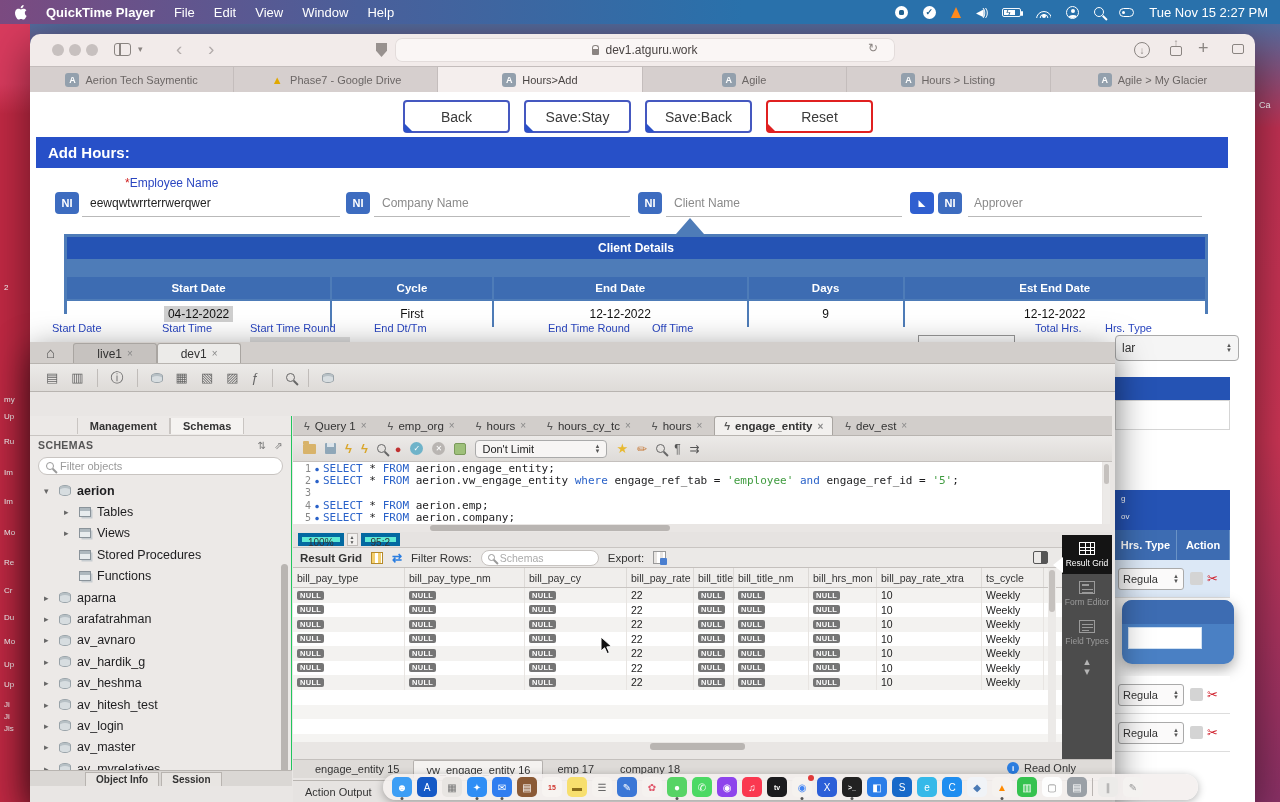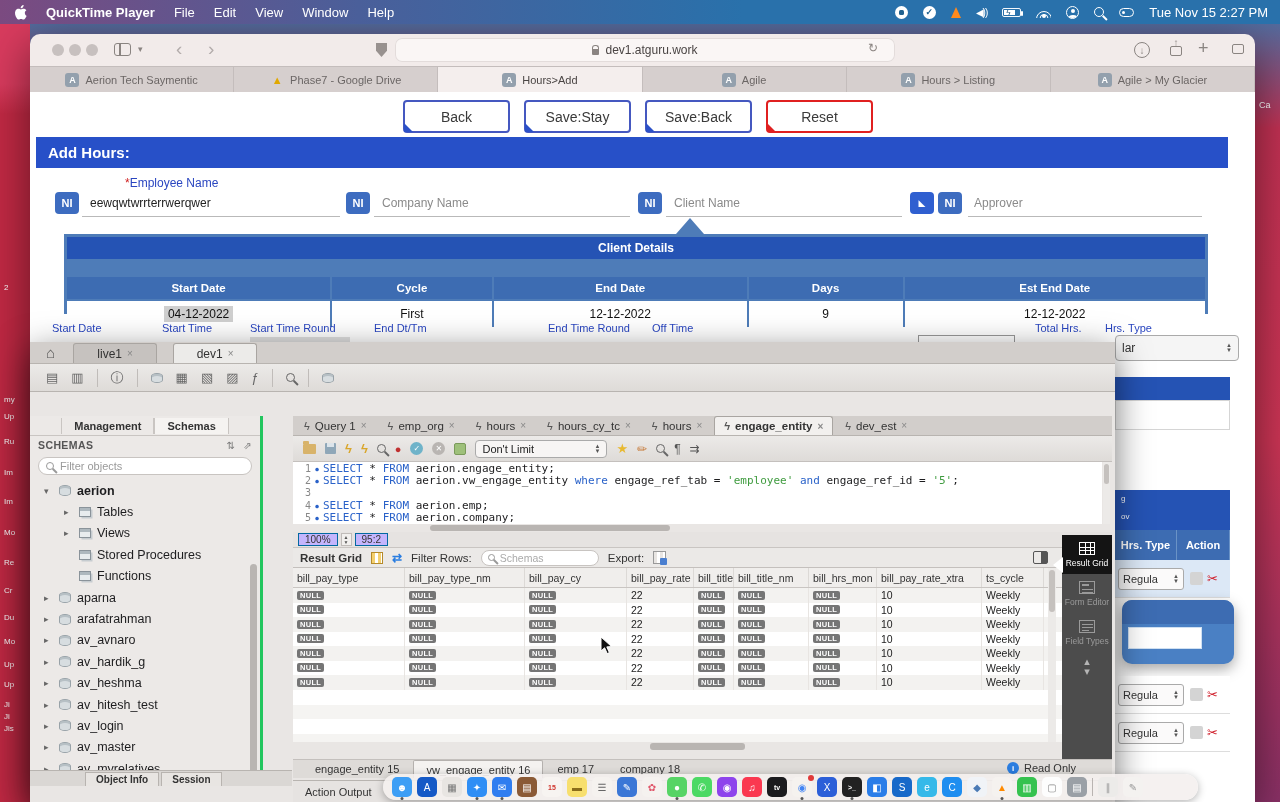--- a/index.html
+++ b/index.html
@@ -120,21 +120,21 @@
   .home{color:#555;font-size:15px;margin-right:14px;line-height:20px;}
   .wtab{width:84px;height:20px;display:flex;align-items:center;justify-content:center;gap:5px;font-size:12px;color:#333;background:#c6c2bf;border:1px solid #a9a5a1;border-bottom:none;border-radius:3px 3px 0 0;}
   .wtab.active{background:#ecebe9;}
   .wtab .x{color:#888;font-size:10px;}
   .wb-toolbar{height:28px;background:linear-gradient(#eceae8,#dedbd8);border-bottom:1px solid #b8b4b0;display:flex;align-items:center;gap:13px;padding-left:16px;color:#666;}
   .ti{font-size:13px;}
   .cyl{width:12px;height:10px;border-radius:6px/3px;background:#d7dde0;border:1px solid #98a2a8;box-shadow:inset 0 3px 0 -1px #b7c0c5;display:inline-block;}
   .wb-toolbar .mag,.etb .mag{color:#666;width:9px;height:9px;}
   .vsep{width:1px;height:18px;background:#c0bcb9;}
 
-  .wb-side{position:absolute;left:0;top:74px;width:233px;bottom:16px;background:#ece9e7;border-right:3px solid #22c55e;}
+  .wb-side{position:absolute;left:0;top:74px;width:262px;bottom:16px;background:#ece9e7;border-right:1px solid #22c55e;}
   .side-tabs{height:20px;display:flex;align-items:center;justify-content:center;gap:0;font-size:11px;font-weight:bold;color:#333;border-bottom:1px solid #c9c5c2;}
   .side-tab{padding:2px 12px;border-right:1px solid #c9c5c2;border-left:1px solid #c9c5c2;}
   .side-tab.active{background:#f5f3f1;}
   .schemas-hdr{height:18px;display:flex;align-items:center;padding:0 8px;font-size:10.5px;font-weight:bold;color:#555;letter-spacing:.4px;}
   .schemas-hdr .hic{margin-left:auto;color:#777;font-size:10px;display:flex;gap:8px;font-weight:normal;}
   .filter{margin:3px 8px;height:18px;background:#fff;border:1px solid #c8c4c1;border-radius:9px;display:flex;align-items:center;gap:6px;padding-left:7px;font-size:11px;color:#9a9a9a;}
   .filter .mag{color:#9a9a9a;width:8px;height:8px;}
   .tree{position:absolute;left:0;right:10px;top:64px;bottom:2px;overflow:hidden;}
   .trow{display:flex;align-items:center;height:21.4px;gap:6px;padding-left:14px;font-size:12.5px;color:#1d1d1f;}
   .trow.child{padding-left:34px;}
@@ -175,21 +175,21 @@
   .sline .dot{width:12px;text-align:center;color:#2a62c9;font-size:6px;flex:0 0 auto;}
   .sline .code{white-space:pre;}
   .sg.k{color:#2a62c9;}
   .sg.s{color:#3f9b3f;}
   .sg.p{color:#1d1d1f;}
   .sql-vs{position:absolute;right:2px;top:46px;width:7px;height:62px;background:#eceae8;}
   .sql-vs::before{content:'';position:absolute;top:2px;left:1px;width:5px;height:20px;background:#c5c1be;border-radius:3px;}
   .hs1{position:absolute;left:34px;top:109px;height:7px;width:500px;}
   .hs1 i{position:absolute;left:103px;width:240px;height:6px;background:#b9b5b2;border-radius:3px;display:block;}
   .zrow{position:absolute;left:0;right:0;top:116px;height:16px;background:#e6e3e1;border-bottom:1px solid #c9c5c2;display:flex;align-items:center;gap:3px;padding-left:5px;font-size:10px;color:#333;}
-  .zbox{border:1px solid #0369a1;background:#c4b5fd;padding:0 6px;height:13px;line-height:12px;}
+  .zbox{border:4px solid #0369a1;background:#5eead4;padding:0 6px;height:13px;line-height:12px;}
   .zstp{display:flex;flex-direction:column;font-size:5px;line-height:4.5px;color:#555;border:1px solid #c0bcb9;background:#f2f0ee;height:13px;justify-content:center;padding:0 2px;}
 
   .rtb{position:absolute;left:0;top:132px;width:769px;height:20px;background:#ebe9e7;border-bottom:1px solid #c4c0bd;display:flex;align-items:center;gap:9px;padding-left:7px;font-size:11.5px;color:#333;}
   .rtb b{font-weight:bold;}
   .gic{width:12px;height:12px;border:1px solid #b58a2a;background:repeating-linear-gradient(90deg,#f4d06f 0 3px,#fff 3px 6px);}
   .swap{color:#2a7de0;font-weight:bold;font-size:12px;}
   .searchbox{width:118px;height:16px;border:1px solid #c8c4c1;border-radius:8px;background:#fff;display:flex;align-items:center;gap:5px;padding-left:6px;font-size:10.5px;color:#aaa;}
   .searchbox .mag{color:#999;width:7px;height:7px;}
   .eic{width:13px;height:13px;border:1px solid #999;background:repeating-linear-gradient(90deg,#e8e5e2 0 3px,#fff 3px 6px);position:relative;}
   .eic::after{content:'';position:absolute;right:-2px;bottom:-2px;width:7px;height:7px;background:#4a7fd0;border-radius:1px;}
@@ -442,21 +442,21 @@
           </div>
       <span class="rchk"></span>
       <span class="rsci">✂</span>
     </div>
   </div>
 </div>
 
 <div class="wb">
   <div class="wb-tabs">
     <span class="home">⌂</span>
-    <span style="display:flex;gap:16px;align-items:flex-end">
+    <span style="display:flex;gap:0;align-items:flex-end">
 
         <span class="wtab">
           <span>live1</span>
             <span class="x">×</span>
         </span>
 
         <span class="wtab active">
           <span>dev1</span>
             <span class="x">×</span>
         </span>

